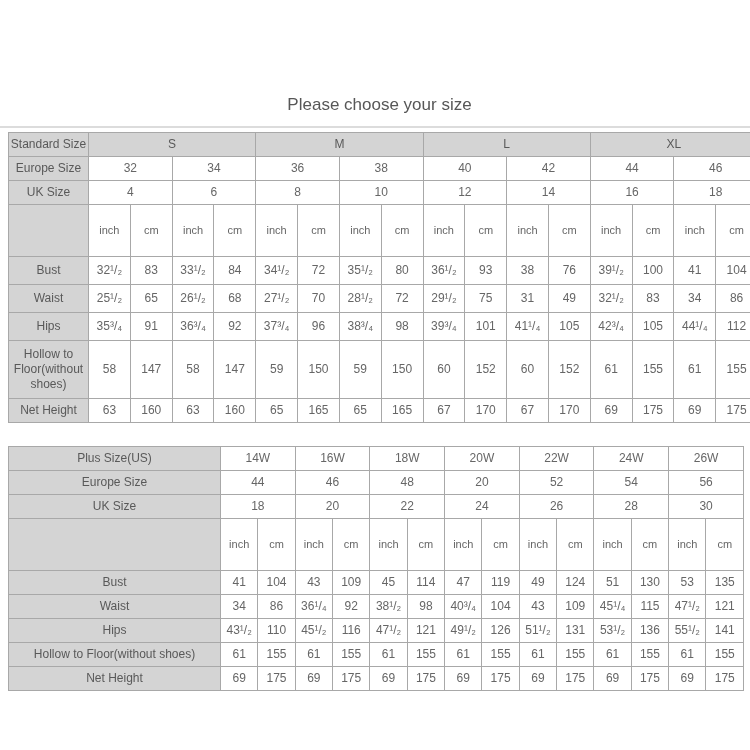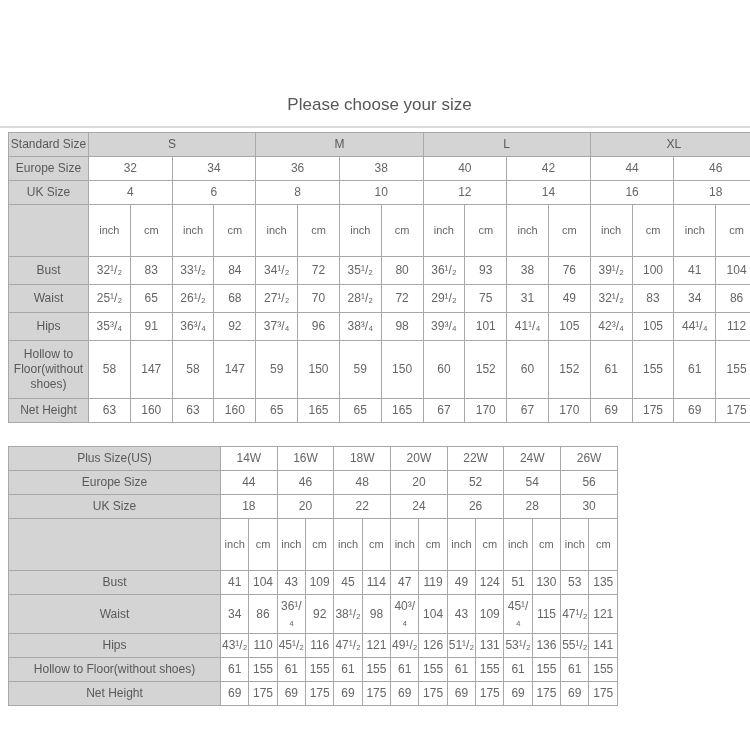--- a/index.html
+++ b/index.html
@@ -1,21 +1,21 @@
 <!DOCTYPE html>
 <html><head>
 <meta charset="utf-8">
 <style>
   html,body { margin:0; padding:0; background:#ffffff; }
   body { width:750px; height:750px; overflow:hidden; font-family:"Liberation Sans", sans-serif; }
   .heading { margin:94px 0 0 9px; font-size:17px; line-height:21px; color:#575757; font-weight:400;text-align:center; }
   .divider { margin-top:11px; width:750px; height:2px; background:#dcdcdc; }
   table { border-collapse:collapse; table-layout:fixed; margin-left:8px; }
   #standard-table { margin-top:4px; width:750px; }
-  #plus-table { margin-top:23px; width:610px; }
+  #plus-table { margin-top:23px; width:736px; }
   td, th { border:1px solid #a8a8a8; text-align:center; vertical-align:middle;
            font-size:12px; font-weight:400; color:#666666; padding:3px 1px;
            overflow:hidden; line-height:15px; }
   .lbl, th { background:#d4d4d4; color:#595959; }
   tr.h td, tr.h th { padding:4px 1px; }
   tr.u td { padding:18px 1px; font-size:11px; }
   tr.meas td { padding:6px 1px; }
   tr.meas2 td { padding:4px 1px; }
 </style>
 </head>

